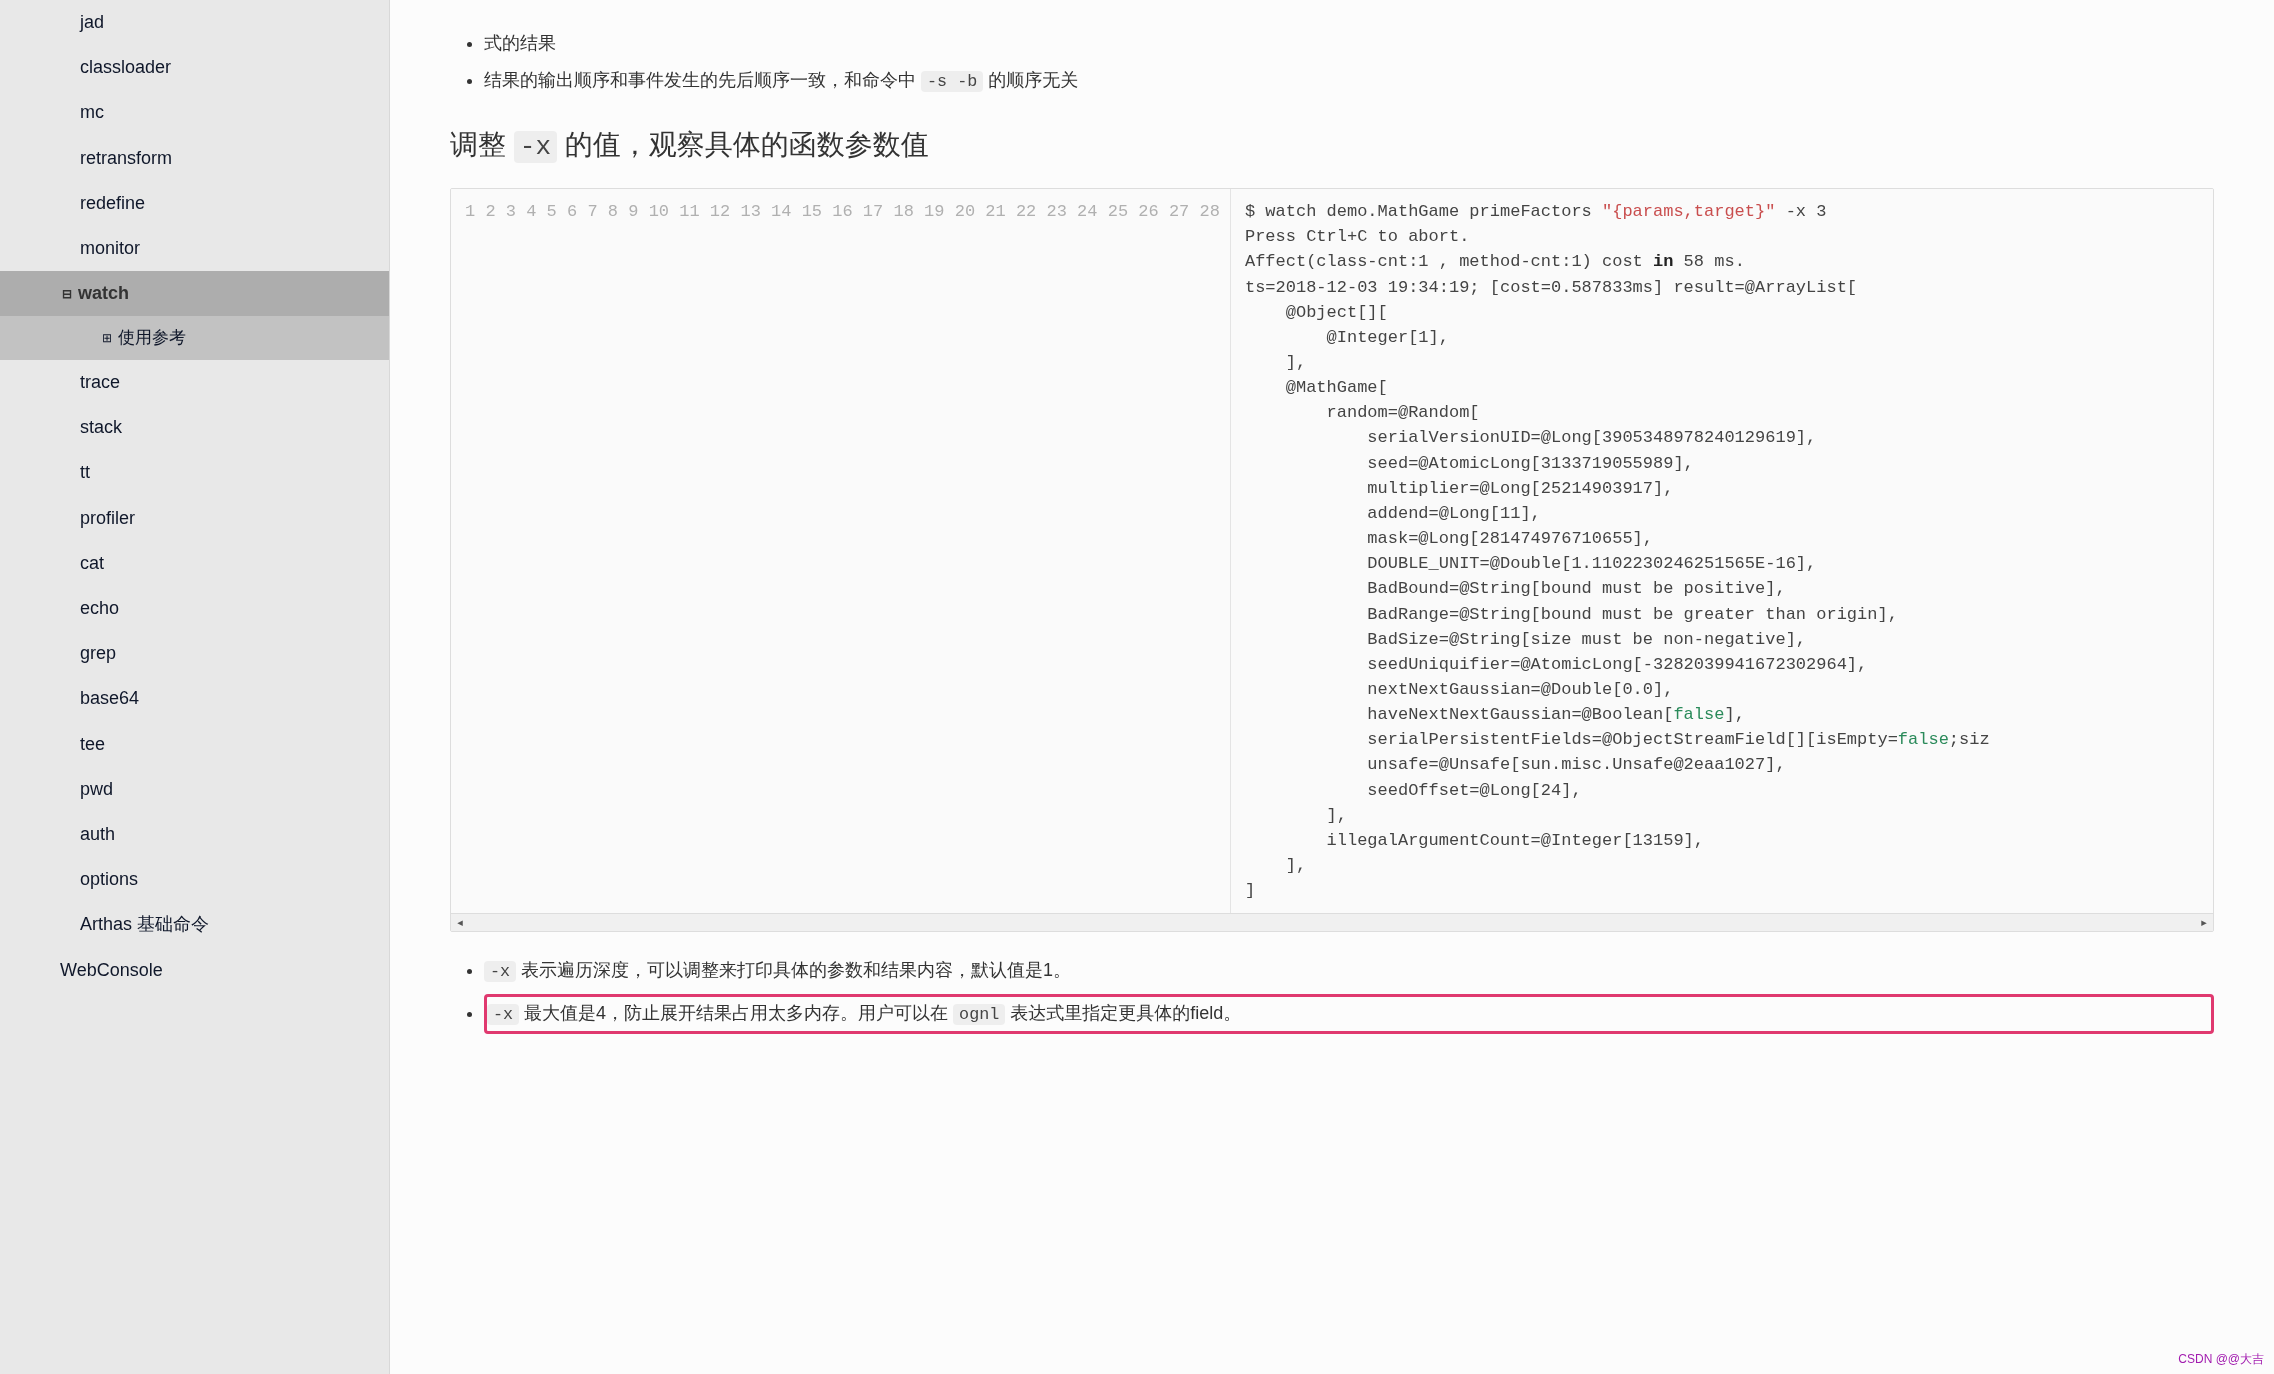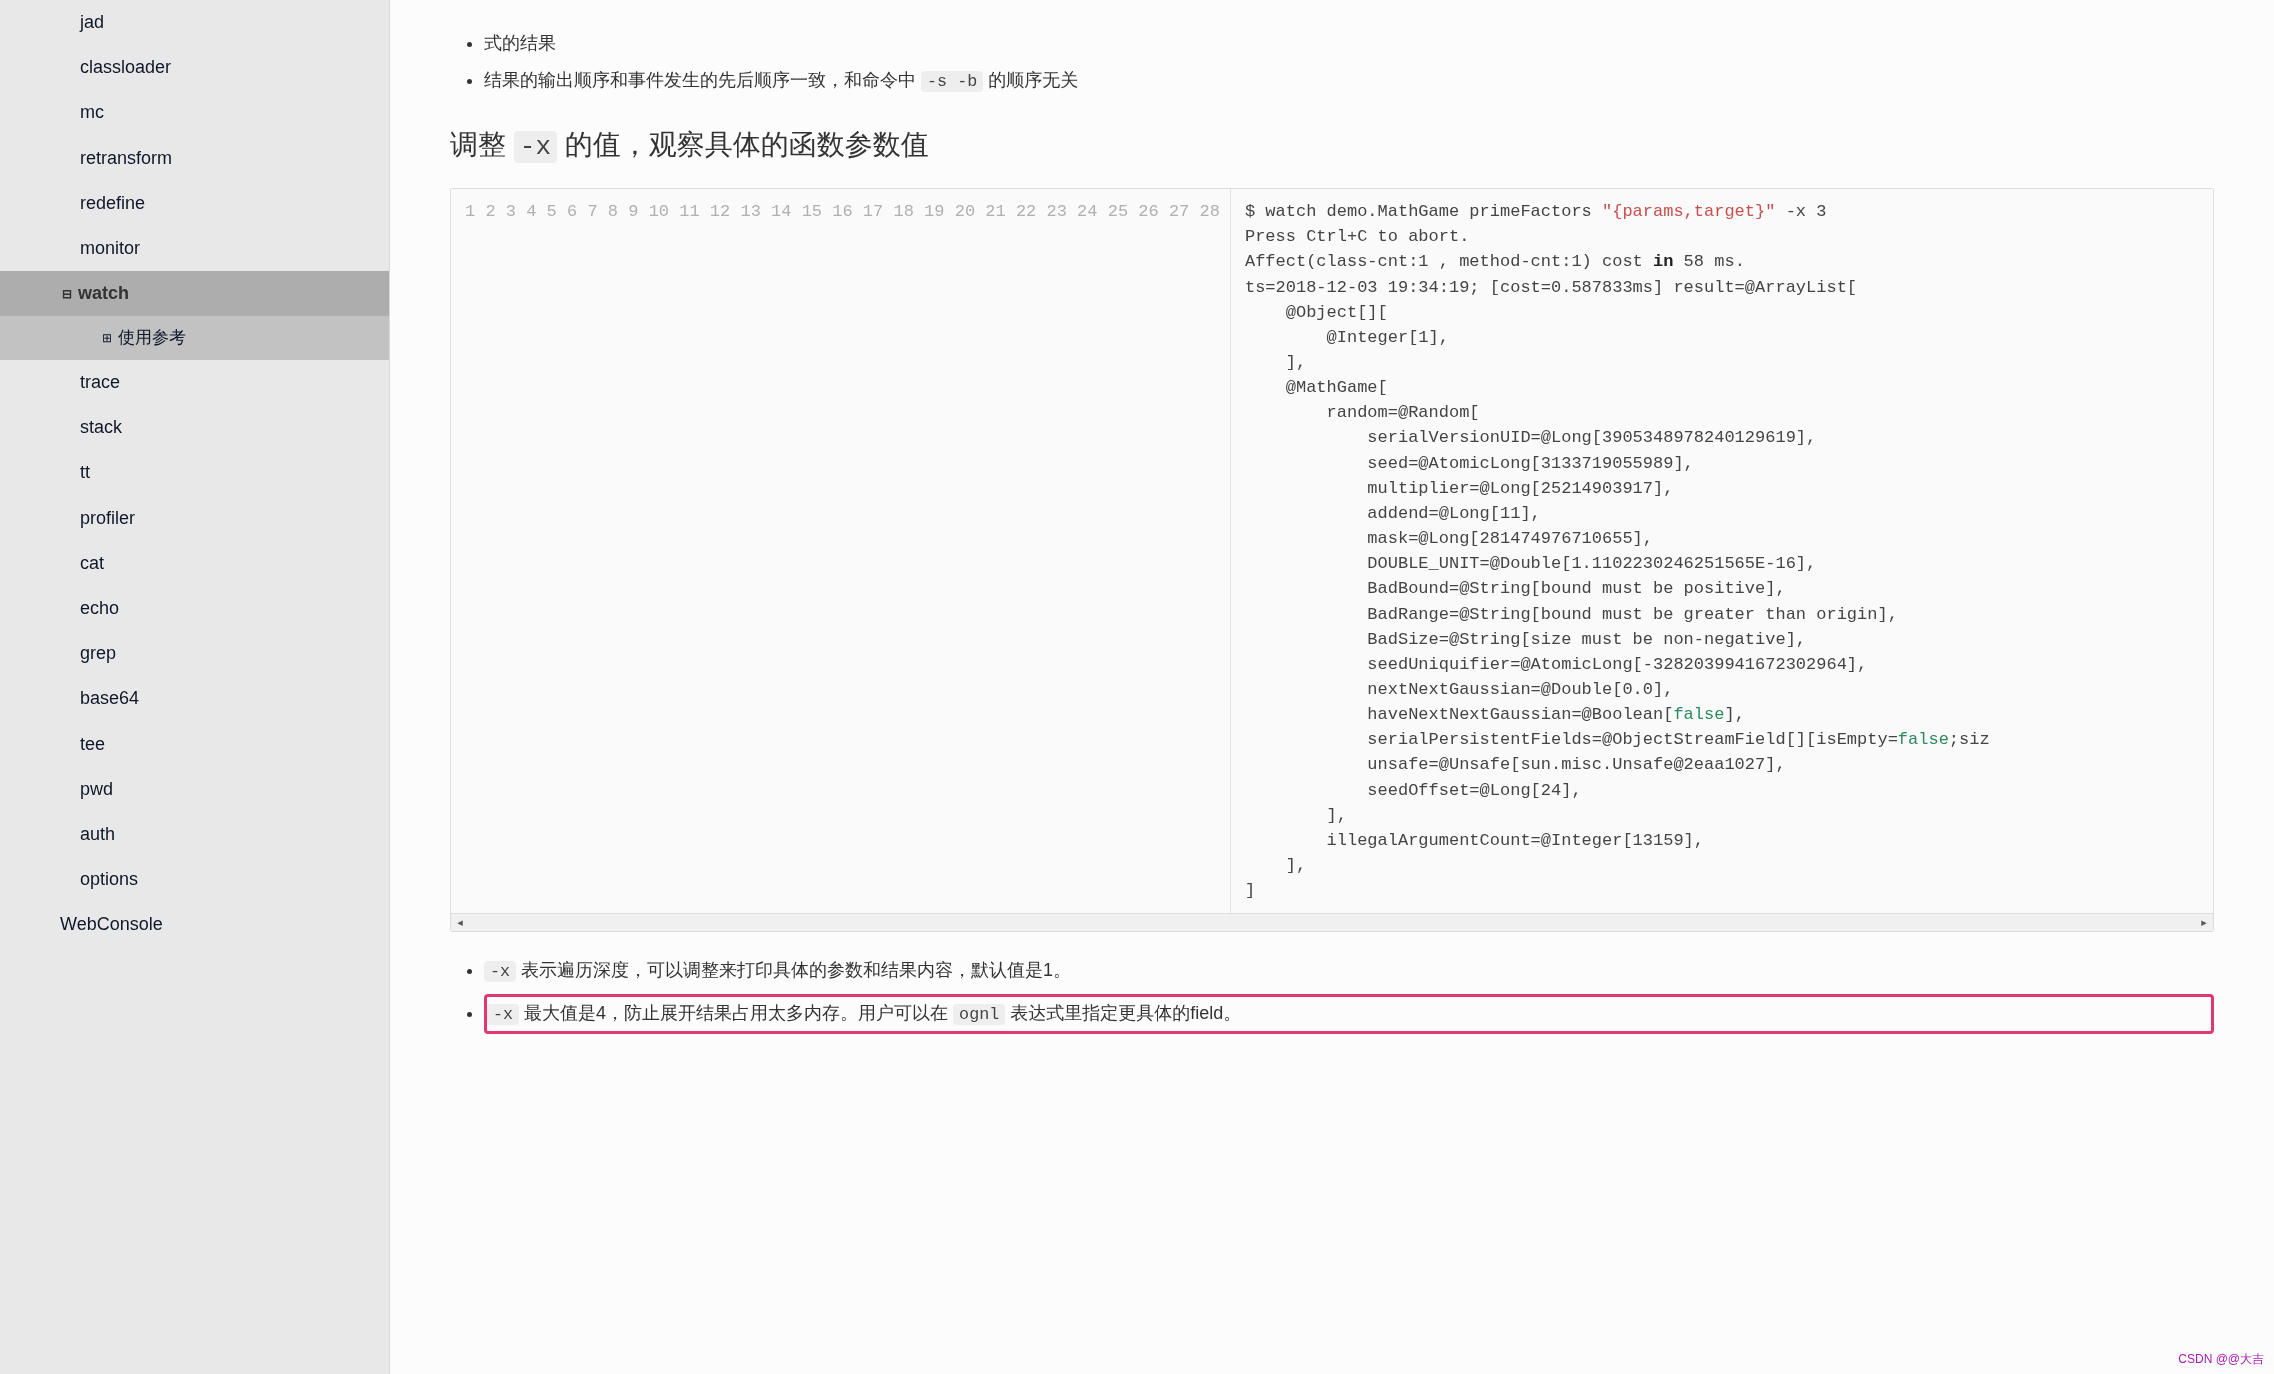--- a/index.html
+++ b/index.html
@@ -179,20 +179,21 @@
     <a class="nav-item"><span>tt</span></a>
     <a class="nav-item"><span>profiler</span></a>
     <a class="nav-item"><span>cat</span></a>
     <a class="nav-item"><span>echo</span></a>
     <a class="nav-item"><span>grep</span></a>
     <a class="nav-item"><span>base64</span></a>
     <a class="nav-item"><span>tee</span></a>
     <a class="nav-item"><span>pwd</span></a>
     <a class="nav-item"><span>auth</span></a>
     <a class="nav-item"><span>options</span></a>
+    <a class="nav-item"><span>Arthas 基础命令</span></a>
     <a class="nav-item level1"><span>WebConsole</span></a>
   </nav>
 
   <main class="content">
 
     <ul class="bullet-list">
       <li class="bullet-item"><span>式的结果</span></li>
       <li class="bullet-item">
         <span>结果的输出顺序和事件发生的先后顺序一致，和命令中 </span><code class="inline">-s -b</code><span> 的顺序无关</span>
       </li>

